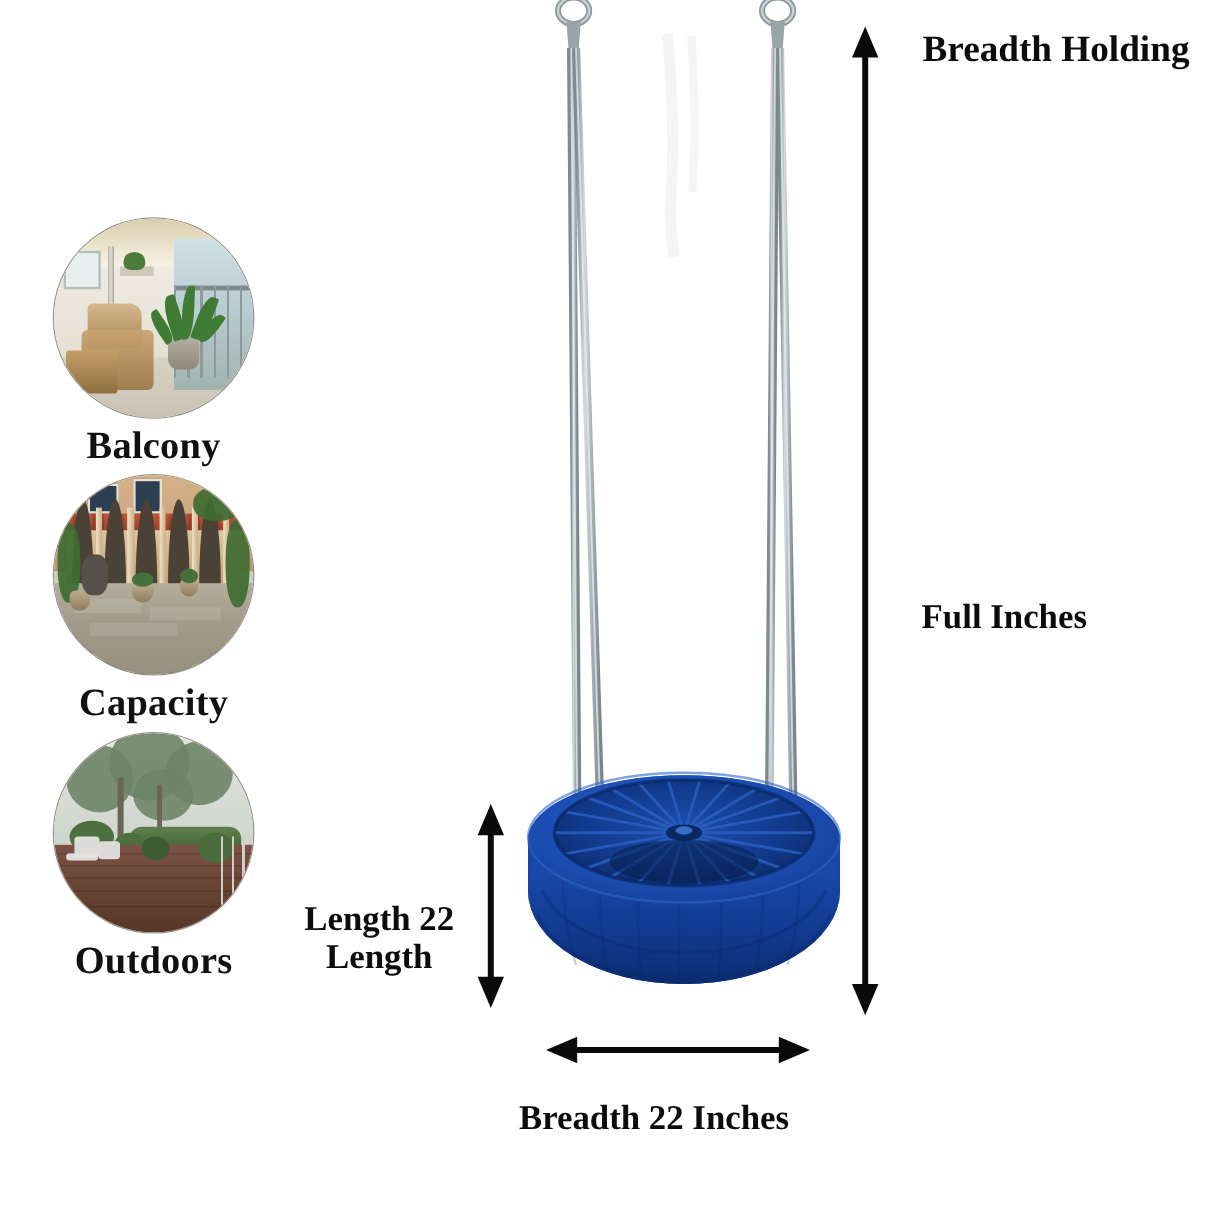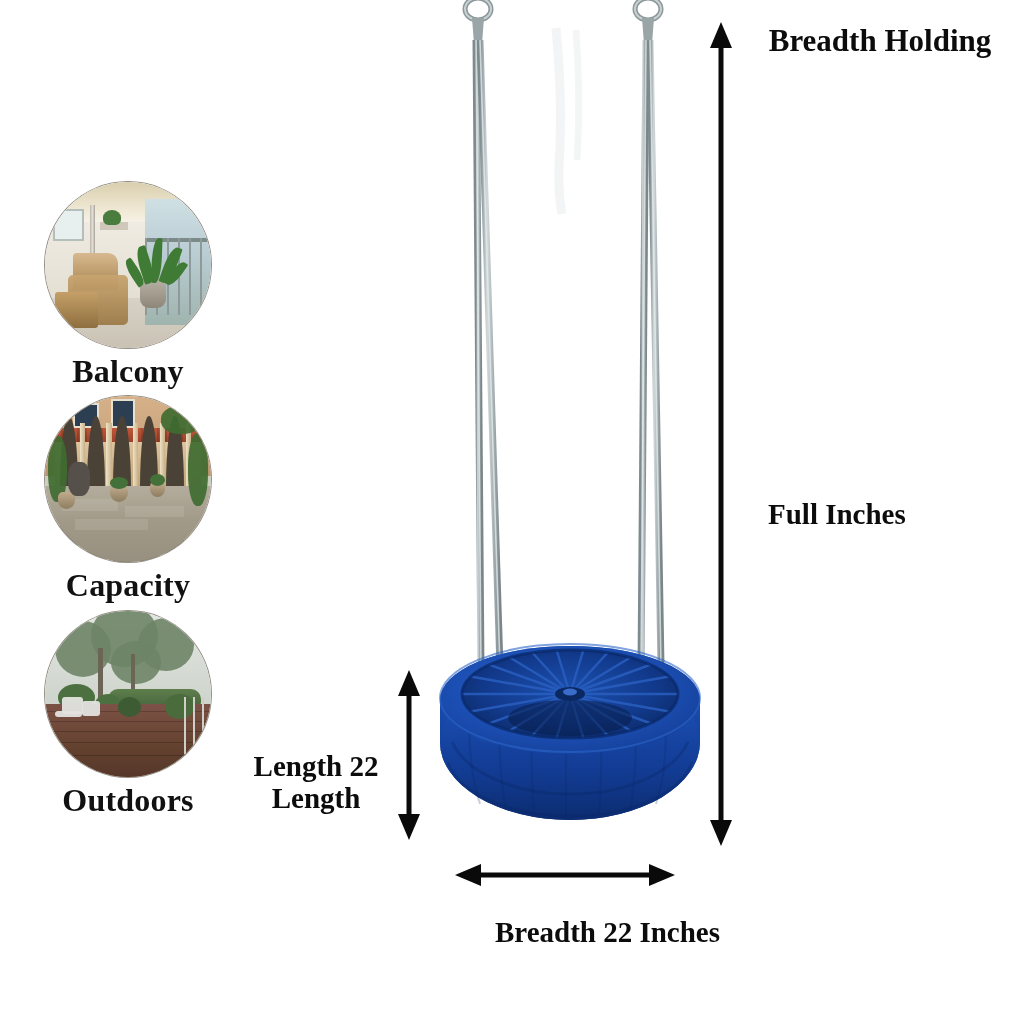--- a/index.html
+++ b/index.html
@@ -114,21 +114,21 @@
   
   .measure {
     position: absolute;
     font-size: 29px;
     font-weight: 700;
     line-height: 1.12;
     color: #0c0c0c;
   }
   #length-label  { left:232px; top:750px; width:168px; text-align:center; }
   #height-label  { left:768px; top:498px; width:230px; text-align:left; }
-  #breadth-label { left:370px; top:916px; width:350px; text-align:right; }
+  #breadth-label { left:370px; top:916px; width:350px; text-align:center; }
 
   
   #weight-block { position:absolute; left:744px; top:24px; width:272px; text-align:center; }
   #weight-title {
     font-size: 31px;
     font-weight: 700;
     line-height: 1.07;
     color: #0c0c0c;
   }
   #kettlebell-wrap { position:relative; width:120px; height:136px; margin:14px auto 0 92px; }

